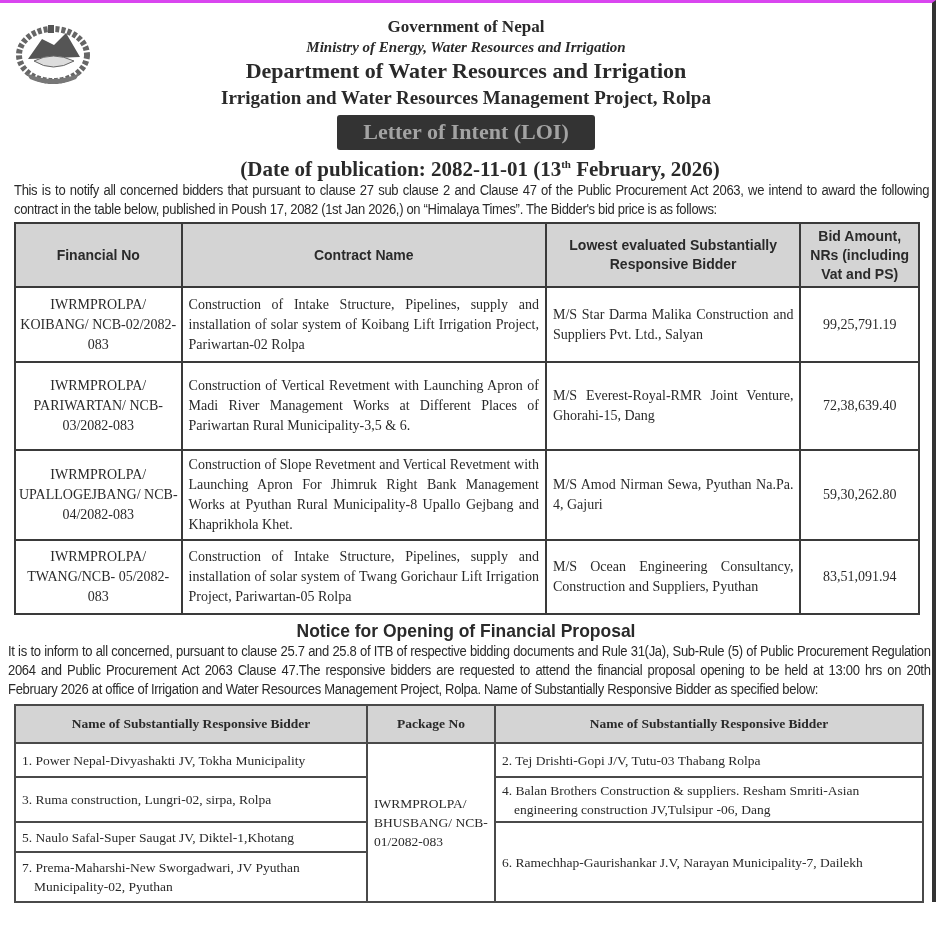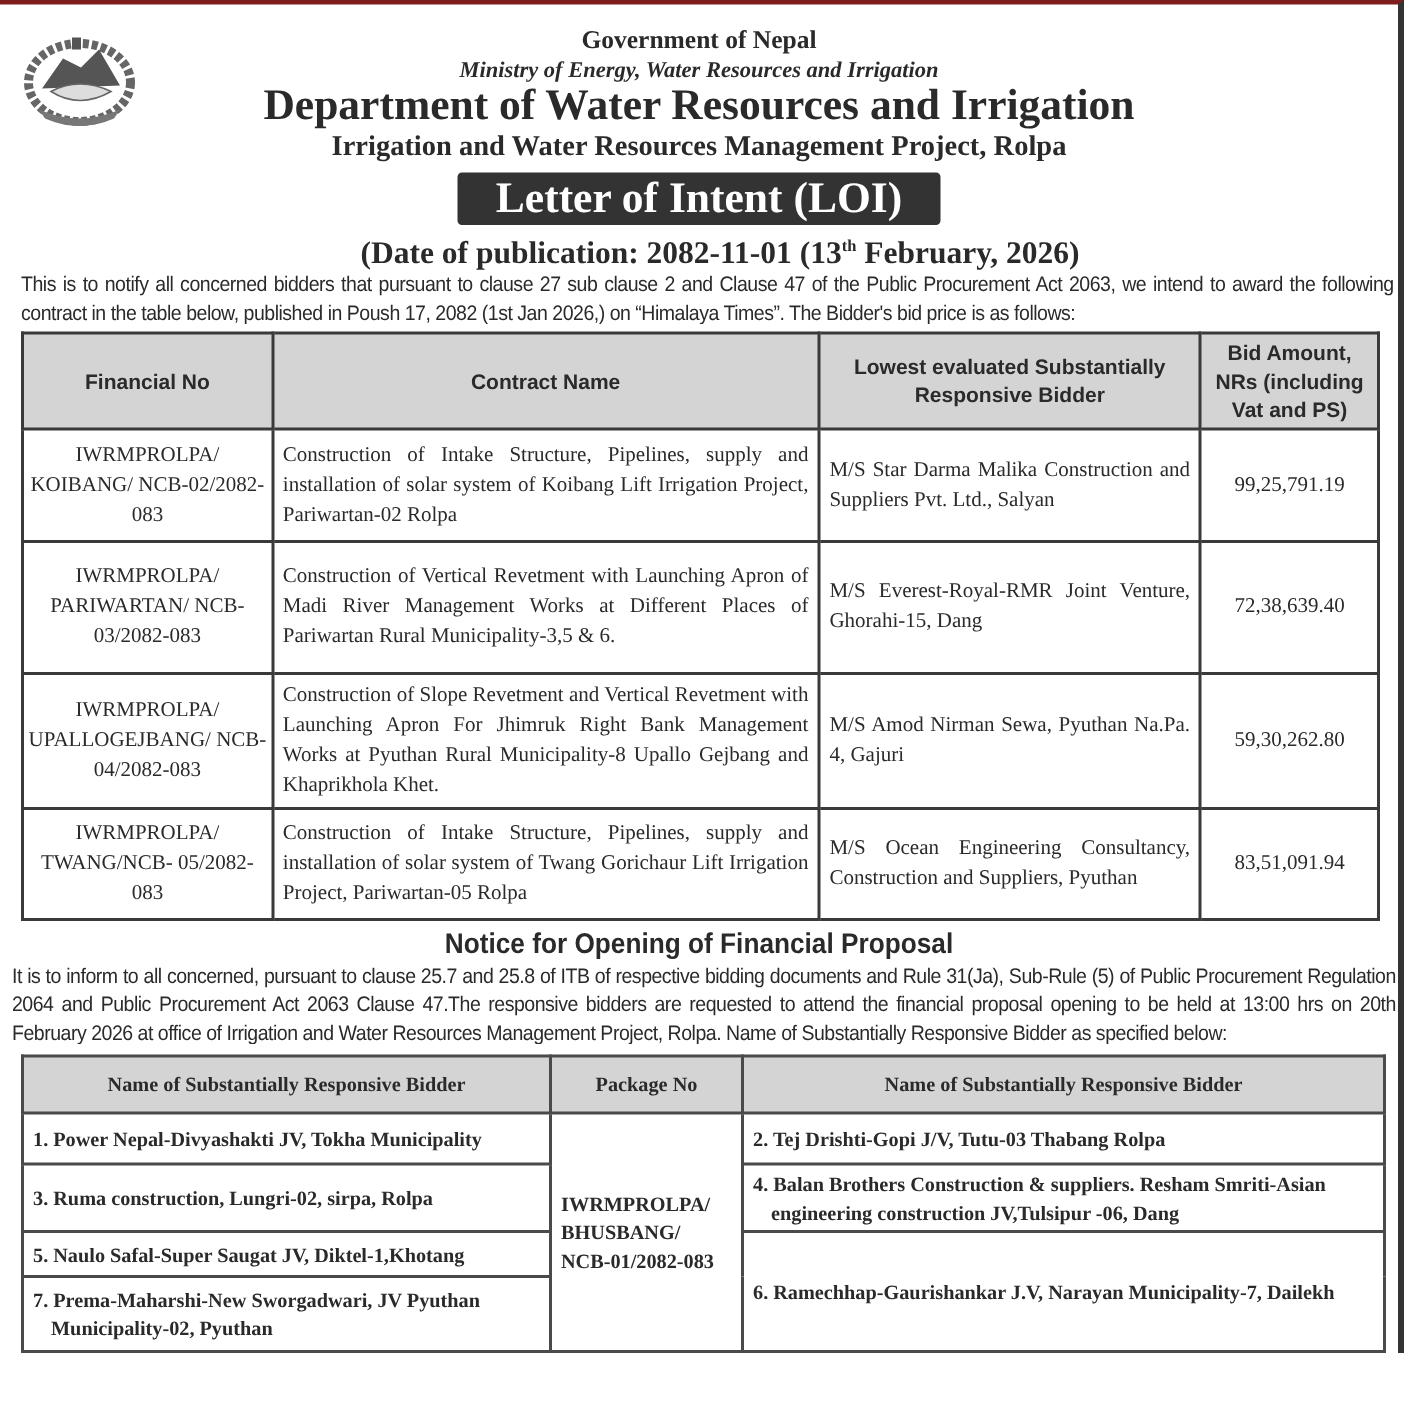--- a/index.html
+++ b/index.html
@@ -1,42 +1,42 @@
 <!DOCTYPE html>
 <html><head>
 <meta charset="utf-8">
 <style>
   html, body { margin:0; padding:0; background:#fff; }
   body { width:940px; height:942px; overflow:hidden; font-family:"Liberation Serif","DejaVu Serif",serif; color:#2a2a2a; }
-  .page { position:relative; width:936px; height:902px; border-top:3px solid #7f1d1d; border-right:4px solid #333; box-sizing:border-box; }
+  .page { position:relative; width:936px; height:902px; border-top:3px solid #d946ef; border-right:4px solid #333; box-sizing:border-box; }
   .logo { position:absolute; left:14px; top:18px; width:78px; height:66px; }
   .header { text-align:center; }
   .h1 { font-weight:bold; font-size:17px; margin-top:14px; line-height:20px; }
   .h2 { font-weight:bold; font-size:15px; line-height:20px;font-style:italic; }
-  .h3 { font-weight:bold; font-size:29px; line-height:27px; }
+  .h3 { font-weight:bold; font-size:22px; line-height:27px; }
   .h4 { font-weight:bold; font-size:19px; line-height:27px; }
   .loi-wrap { margin-top:4px; height:36px; }
-  .loi { display:inline-block; background:#333; color:#ffffff; border-radius:3px; font-weight:bold; font-size:29px; padding:2px 26px 3px; line-height:30px; }
+  .loi { display:inline-block; background:#333; color:#a3a3a3; border-radius:3px; font-weight:bold; font-size:22px; padding:2px 26px 3px; line-height:30px; }
   .date { font-weight:bold; font-size:21px; line-height:24px; margin-top:1px;padding-left:28px; }
   .date sup { font-size:11px; }
   .intro { font-family:"Liberation Sans Narrow","Liberation Sans",sans-serif; font-size:14px; line-height:19px; margin:0 6px 0 14px; text-align:justify; letter-spacing:-0.35px; transform:scaleX(0.93); transform-origin:left; width:984px; }
   table { border-collapse:collapse; }
   .t1 { margin-left:14px; width:906px; margin-top:3px; }
   .t1 th, .t1 td { border:2px solid #3a3a3a; }
   .t1 th { background:#d4d4d4; font-size:14px; font-weight:bold; font-family:"Liberation Sans Narrow","Liberation Sans",sans-serif; height:62px; line-height:19px; padding:0 4px; }
   .t1 td { font-size:14px; line-height:20px; vertical-align:middle; }
   .c-no { width:158px; text-align:center; }
   .c-name { width:360px; text-align:justify; padding:0 6px;margin-left:36px; }
   .c-bid { width:246px; text-align:justify; padding:0 6px; }
   .c-amt { width:110px; text-align:center; }
   .r1 td { height:71px; } .r2 td { height:84px; } .r3 td { height:86px; } .r4 td { height:70px; }
   .sec-title { text-align:center; font-weight:bold; font-size:19px; font-family:"Liberation Sans Narrow","Liberation Sans",sans-serif; line-height:22px; margin-top:5px; transform:scaleX(0.92); }
   .notice { font-family:"Liberation Sans Narrow","Liberation Sans",sans-serif; font-size:14px; line-height:19px; margin:0 6px 0 8px; text-align:justify; letter-spacing:-0.35px; transform:scaleX(0.93); transform-origin:left; width:992px; }
   .t2 { margin-left:14px; width:910px; margin-top:5px; }
-  .t2 th, .t2 td { border:2px solid #4a4a4a; font-size:13.5px;font-weight:bold; }
+  .t2 th, .t2 td { border:2px solid #4a4a4a; font-size:13.5px; }
   .t2 th { background:#d4d4d4; height:34px; font-weight:bold; }
   .t2 td { padding:0 6px; line-height:19px; }
   .pkg { }
   .hang { padding-left:18px !important; text-indent:-12px; }
 </style>
 </head>
 <body>
 
 <div class="page">
   <svg class="logo" viewBox="0 0 78 66">

